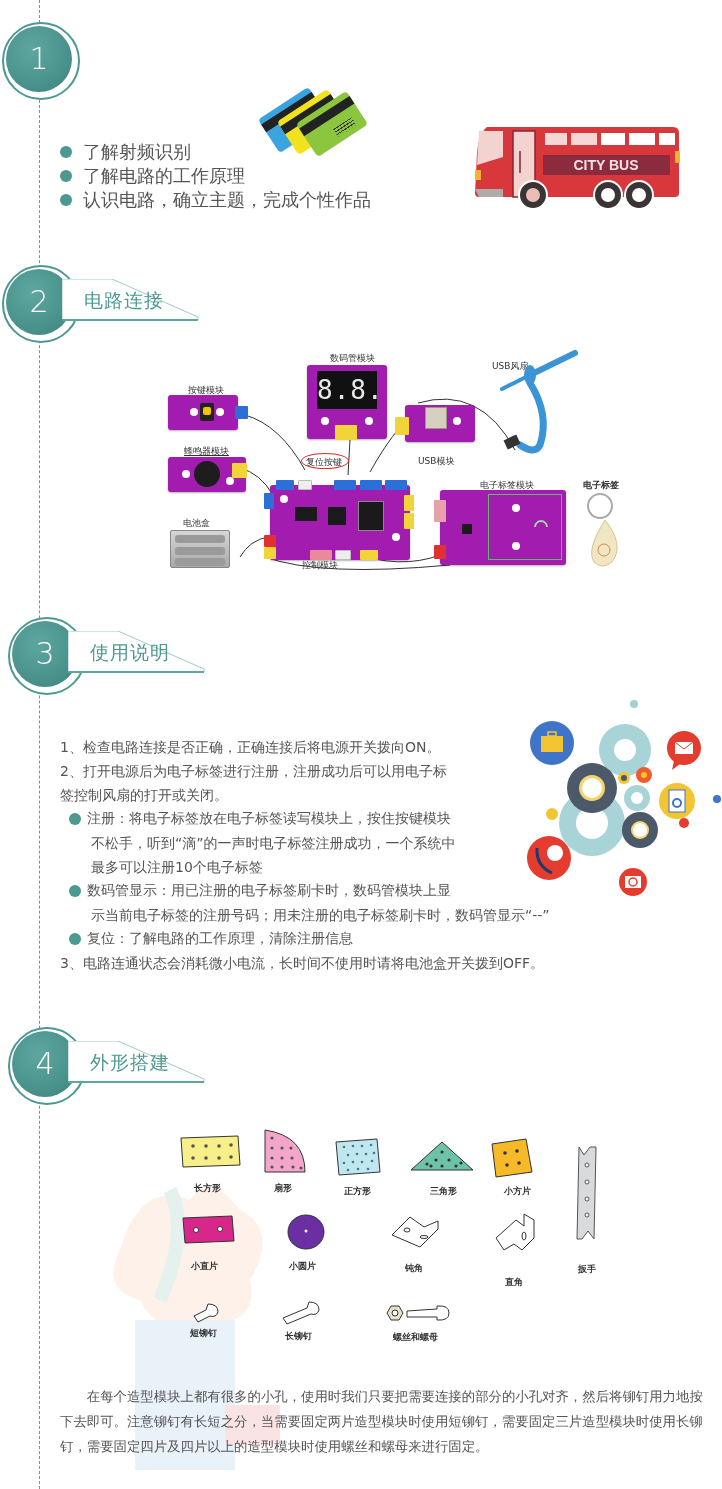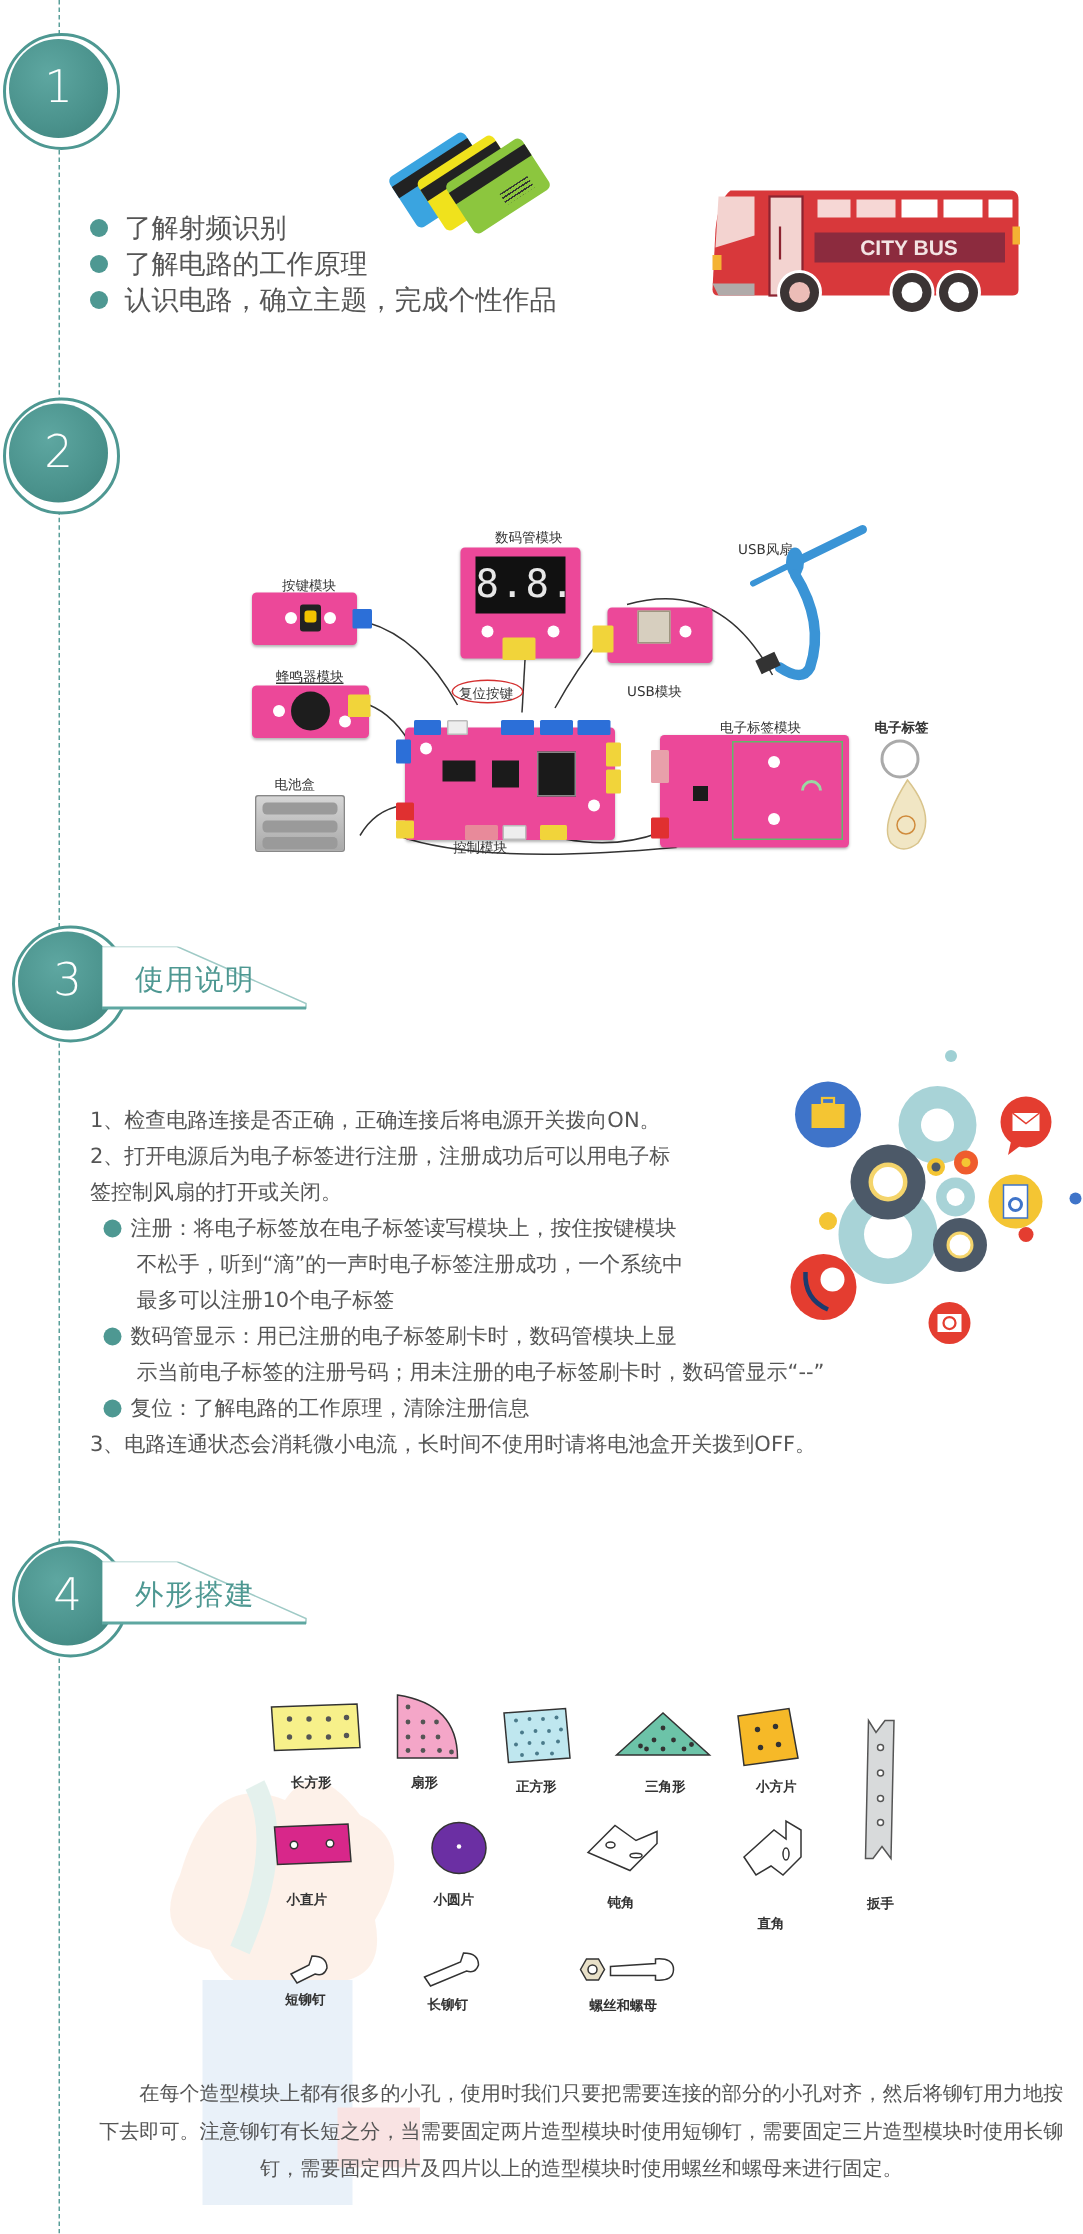--- a/index.html
+++ b/index.html
@@ -39,21 +39,21 @@
   .card { position: absolute; width: 60px; height: 40px; border-radius: 4px; transform: rotate(-33deg); }
   .card .stripe { position: absolute; left: 0; right: 0; top: 6px; height: 9px; background: #222; }
   .card .lines { position: absolute; left: 28px; bottom: 6px; width: 22px; height: 9px;
     background: repeating-linear-gradient(#333 0 1px, transparent 1px 3px); }
 
   .bus { position: absolute; left: 473px; top: 123px; }
 
   
   .diagram { position: absolute; left: 160px; top: 345px; width: 480px; height: 245px; }
   .lbl { position: absolute; font-size: 9px; color: #333; white-space: nowrap; }
-  .pcb { position: absolute; background: #ec4899; border-radius: 3px; box-shadow: 0 1px 2px rgba(0,0,0,.3); }
+  .pcb { position: absolute; background: #a21caf; border-radius: 3px; box-shadow: 0 1px 2px rgba(0,0,0,.3); }
   .hole { position: absolute; width: 8px; height: 8px; background: #fff; border-radius: 50%; }
   .conn { position: absolute; border-radius: 1px; }
   .reset-mark {
     position: absolute; border: 1.5px solid #d43030; border-radius: 50%;
   }
 
   
   .usage { position: absolute; left: 60px; top: 735px; width: 470px; font-size: 14px; color: #555; }
   .u-line { height: 24px; line-height: 24px; white-space: nowrap; }
   .u-bullet { display: flex; align-items: center; height: 24px; padding-left: 9px; }
@@ -61,21 +61,21 @@
   .u-indent { padding-left: 31px; }
   .gears { position: absolute; left: 522px; top: 698px; width: 200px; height: 205px; }
 
   
   .shapes { position: absolute; left: 0; top: 1120px; width: 722px; height: 260px; }
   .shape-lbl { position: absolute; font-size: 9px; font-weight: bold; color: #333; white-space: nowrap; }
   .deco { position: absolute; left: 100px; top: 1170px; opacity: .18; }
   .para {
     position: absolute; left: 60px; top: 1384px; width: 655px; font-size: 13.4px; color: #555; line-height: 25px;
   }
-  .para p { text-indent: 2em; text-align: center; }
+  .para p { text-indent: 2em; }
 </style>
 </head>
 <body>
 
 <div class="timeline"></div>
 
 <div class="sec-head" style="top:22px;">
   <div class="sec-circle-outer"></div>
   <div class="sec-circle">1</div>
 </div>
@@ -129,20 +129,27 @@
     <circle cx="60" cy="72" r="7" fill="#ecbdb7"></circle>
   <circle cx="135" cy="72" r="14" fill="#3b3434" stroke="#fff" stroke-width="2"></circle>
     <circle cx="135" cy="72" r="7" fill="#fff"></circle>
   <circle cx="166" cy="72" r="14" fill="#3b3434" stroke="#fff" stroke-width="2"></circle>
     <circle cx="166" cy="72" r="7" fill="#fff"></circle>
 </svg>
 
 <div class="sec-head" style="top:265px;">
   <div class="sec-circle-outer"></div>
   <div class="sec-circle">2</div>
+  <div class="sec-flag">
+    <svg width="140" height="48">
+        <polygon points="0,0 50,0 136,38 136,41 0,41" fill="#fff" stroke="#9fcac6" stroke-width="1"></polygon>
+        <line x1="0" y1="41" x2="136" y2="41" stroke="#5ea7a1" stroke-width="2"></line>
+      </svg>
+    <span class="sec-title">电路连接</span>
+  </div>
 </div>
 
 <div class="diagram">
 
   <svg width="480" height="245" style="position:absolute;left:0;top:0;">
     <path d="M85,70 Q120,80 145,125" fill="none" stroke="#333" stroke-width="1"></path>
     <path d="M80,123 Q100,128 113,150" fill="none" stroke="#333" stroke-width="1"></path>
     <path d="M190,95 L188,130" fill="none" stroke="#333" stroke-width="1"></path>
     <path d="M240,82 Q225,100 210,127" fill="none" stroke="#333" stroke-width="1"></path>
     <path d="M258,58 Q320,40 355,105" fill="none" stroke="#333" stroke-width="1"></path>

